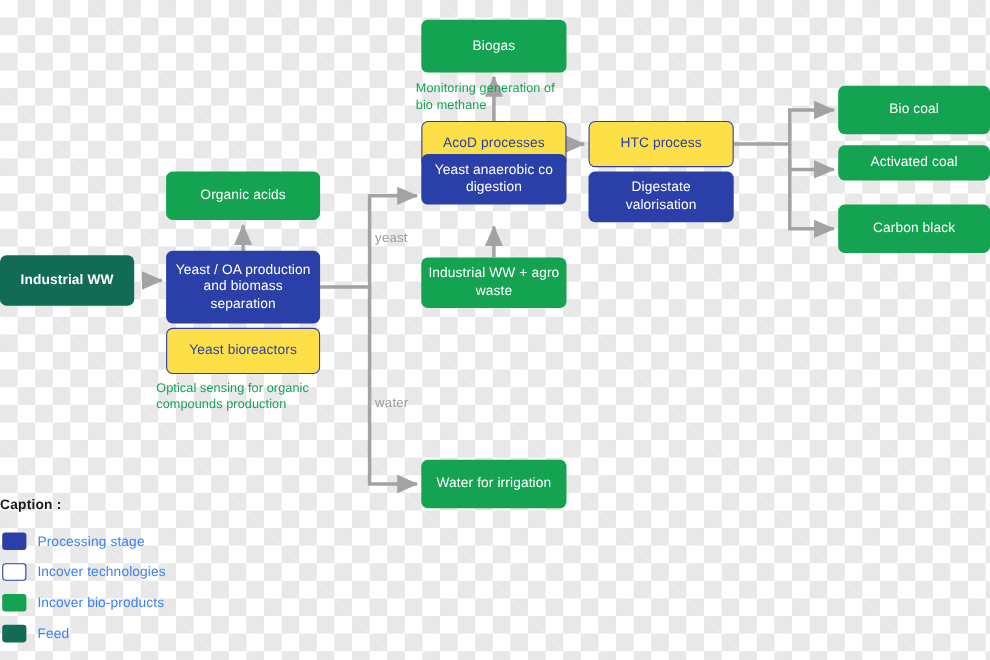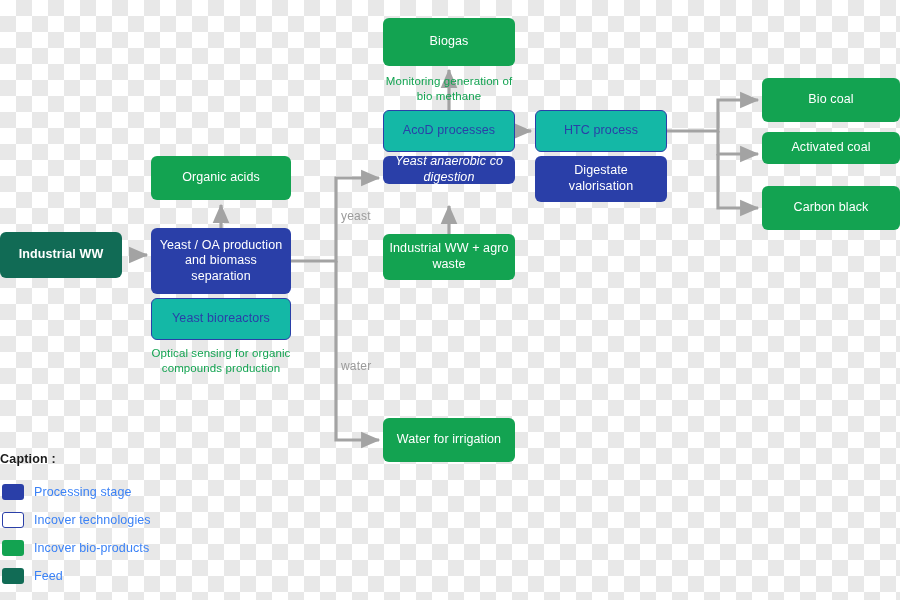--- a/index.html
+++ b/index.html
@@ -35,27 +35,26 @@
     text-align: center;
     color: #ffffff;
     font-size: 12.5px;
     line-height: 1.25;
     padding: 4px 6px;
     letter-spacing: 0.1px;
   }
   .node.green   { background: #13a351; }
   .node.blue    { background: #2a3fa8; }
   .node.teal    { background: #116b55; }
-  .node.white   { background: #14b8a6; color: #2a3fa8; border: 1.5px solid #2a3fa8; }
+  .node.white   { background: #fde047; color: #2a3fa8; border: 1.5px solid #2a3fa8; }
   .note {
     position: absolute;
     color: #13a351;
     font-size: 11.5px;
     line-height: 1.3;
-    text-align: center;
     letter-spacing: 0.1px;
   }
   .edge-label {
     position: absolute;
     color: #9b9b9b;
     font-size: 12px;
     letter-spacing: 0.2px;
   }
   #arrows {
     position: absolute;
@@ -145,21 +144,21 @@
     </div>
   <div class="node white" style="left:151px; top:298px; width:140px; height:42px;">
       <span>Yeast bioreactors</span>
     </div>
   <div class="node green" style="left:383px; top:18px;  width:132px; height:48px;">
       <span>Biogas</span>
     </div>
   <div class="node white" style="left:383px; top:110px; width:132px; height:42px;">
       <span>AcoD processes</span>
     </div>
-  <div class="node blue" style="left:383px; top:156px; width:132px; height:28px;font-style:italic;">
+  <div class="node blue" style="left:383px; top:140px; width:132px; height:46px;">
       <span>Yeast anaerobic co digestion</span>
     </div>
   <div class="node green" style="left:383px; top:234px; width:132px; height:46px;">
       <span>Industrial WW + agro waste</span>
     </div>
   <div class="node white" style="left:535px; top:110px; width:132px; height:42px;">
       <span>HTC process</span>
     </div>
   <div class="node green" style="left:383px; top:418px; width:132px; height:44px;">
       <span>Water for irrigation</span>

